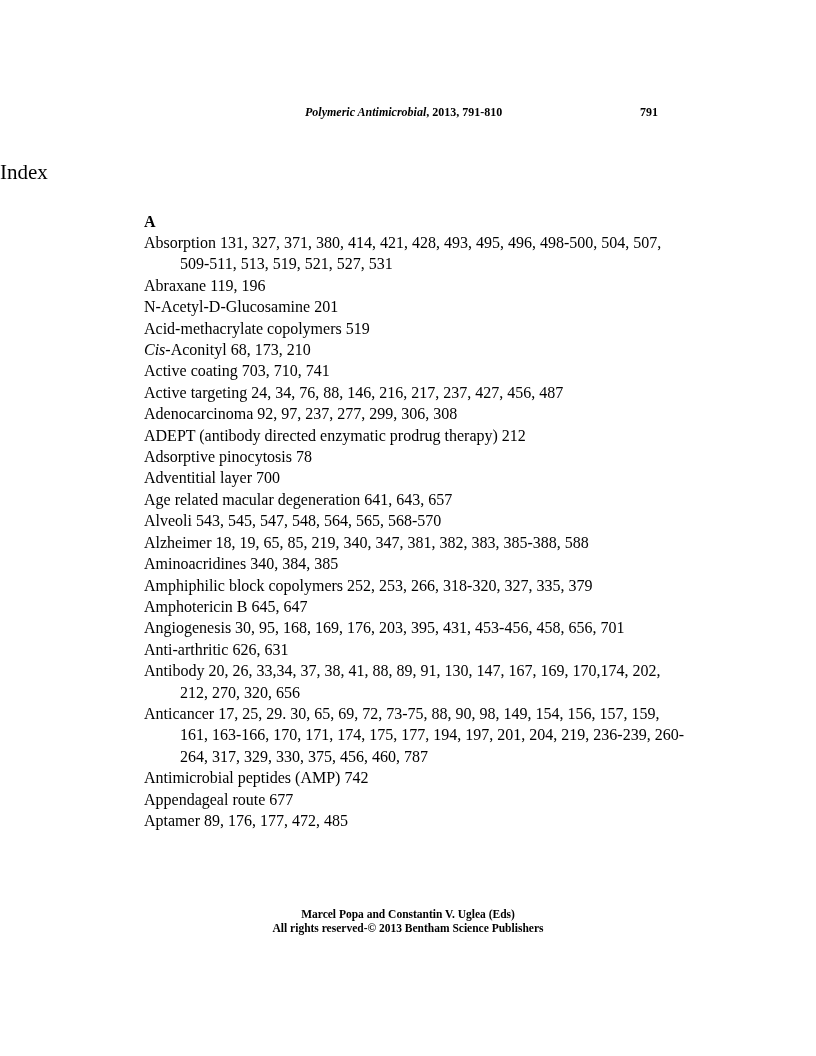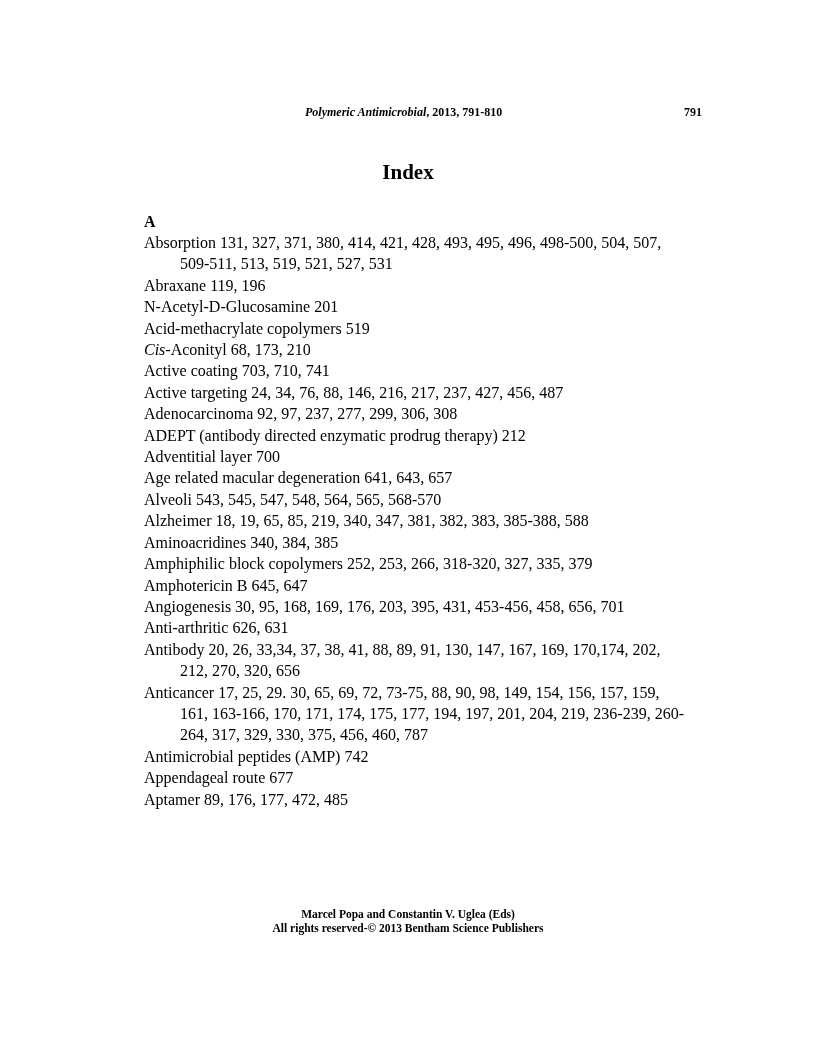--- a/index.html
+++ b/index.html
@@ -9,25 +9,25 @@
     }
     .running-head {
       position: absolute; top: 104px; left: 0; width: 816px;
       font-size: 12px; font-weight: bold; line-height: 16px;
     }
     .running-head .source {
       position: absolute; left: 305px;
     }
     .running-head .source i { font-style: italic; }
     .running-head .page-num {
-      position: absolute; left: 684px;
+      position: absolute; left: 640px;
     }
     .title {
-      position: absolute; top: 158px; left: 0; width: 816px; text-align: center;
-      font-size: 21px; font-weight: bold; line-height: 28px;
+      position: absolute; top: 158px; left: 0; width: 816px; text-align: left;
+      font-size: 21px; font-weight: normal; line-height: 28px;
     }
     .section-letter {
       position: absolute; top: 211px; left: 144px;
       font-size: 16px; font-weight: bold; line-height: 21px;
     }
     .entries {
       position: absolute; top: 232px; left: 144px; width: 540px;
       font-size: 16px; line-height: 21.4px;
     }
     .entry {
@@ -54,20 +54,21 @@
 <div class="entries" id="entries">
     <div class="entry"><span>Absorption </span><span>131, 327, 371, 380, 414, 421, 428, 493, 495, 496, 498-500, 504, 507, 509-511, 513, 519, 521, 527, 531</span></div>
     <div class="entry"><span>Abraxane </span><span>119, 196</span></div>
     <div class="entry"><span>N-Acetyl-D-Glucosamine </span><span>201</span></div>
     <div class="entry"><span>Acid-methacrylate copolymers </span><span>519</span></div>
     <div class="entry"><i>Cis</i><span>-Aconityl </span><span>68, 173, 210</span></div>
     <div class="entry"><span>Active coating </span><span>703, 710, 741</span></div>
     <div class="entry"><span>Active targeting </span><span>24, 34, 76, 88, 146, 216, 217, 237, 427, 456, 487</span></div>
     <div class="entry"><span>Adenocarcinoma </span><span>92, 97, 237, 277, 299, 306, 308</span></div>
     <div class="entry"><span>ADEPT (antibody directed enzymatic prodrug therapy) </span><span>212</span></div>
+    <div class="entry"><span>Adsorptive pinocytosis </span><span>78</span></div>
     <div class="entry"><span>Adventitial layer </span><span>700</span></div>
     <div class="entry"><span>Age related macular degeneration </span><span>641, 643, 657</span></div>
     <div class="entry"><span>Alveoli </span><span>543, 545, 547, 548, 564, 565, 568-570</span></div>
     <div class="entry"><span>Alzheimer </span><span>18, 19, 65, 85, 219, 340, 347, 381, 382, 383, 385-388, 588</span></div>
     <div class="entry"><span>Aminoacridines </span><span>340, 384, 385</span></div>
     <div class="entry"><span>Amphiphilic block copolymers </span><span>252, 253, 266, 318-320, 327, 335, 379</span></div>
     <div class="entry"><span>Amphotericin B </span><span>645, 647</span></div>
     <div class="entry"><span>Angiogenesis </span><span>30, 95, 168, 169, 176, 203, 395, 431, 453-456, 458, 656, 701</span></div>
     <div class="entry"><span>Anti-arthritic </span><span>626, 631</span></div>
     <div class="entry"><span>Antibody </span><span>20, 26, 33,34, 37, 38, 41, 88, 89, 91, 130, 147, 167, 169, 170,174, 202, 212, 270, 320, 656</span></div>

